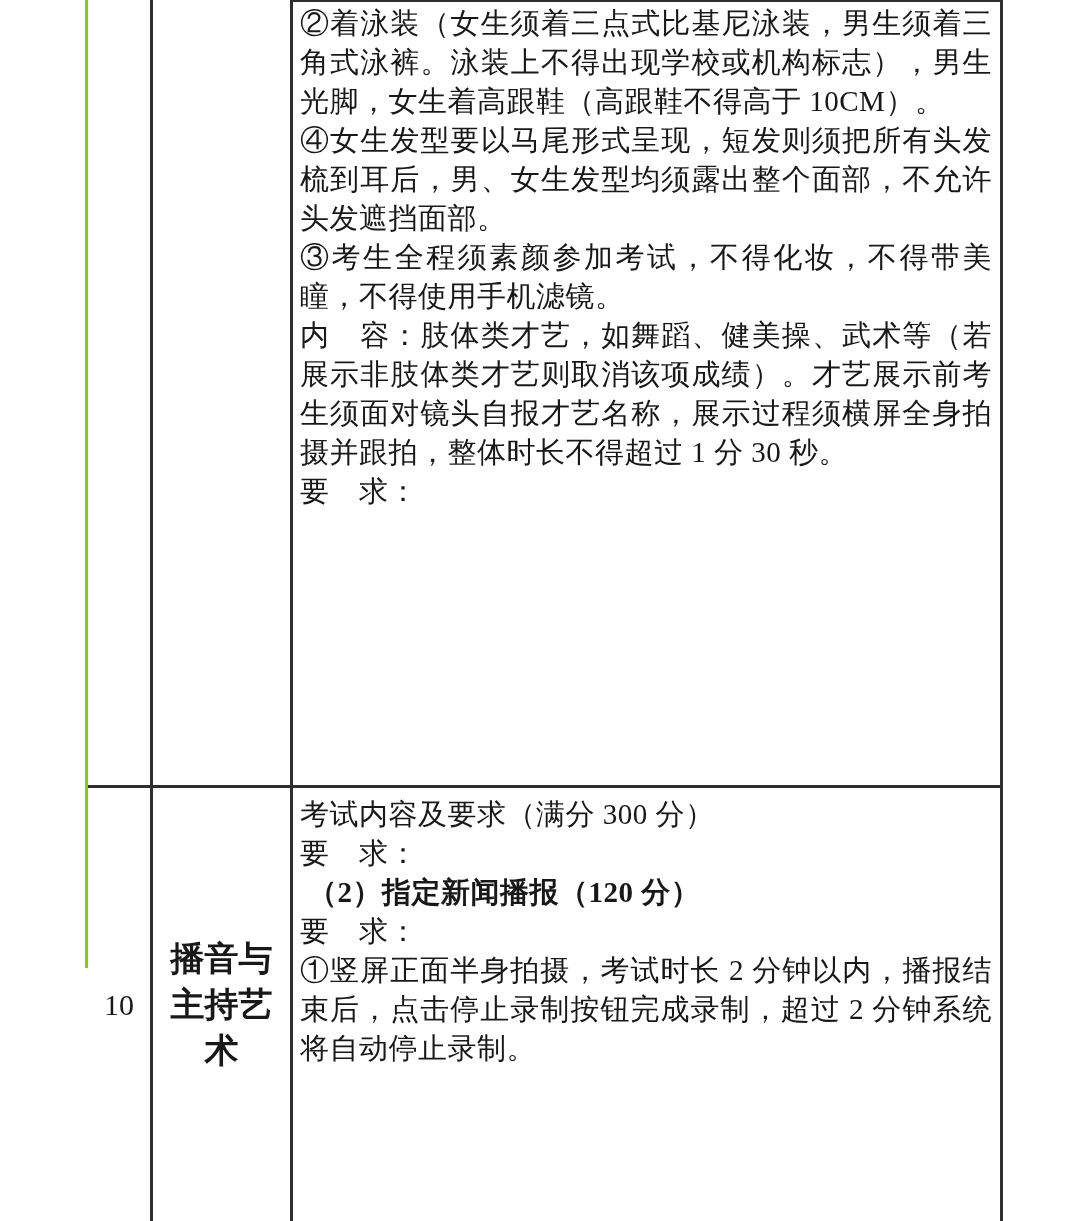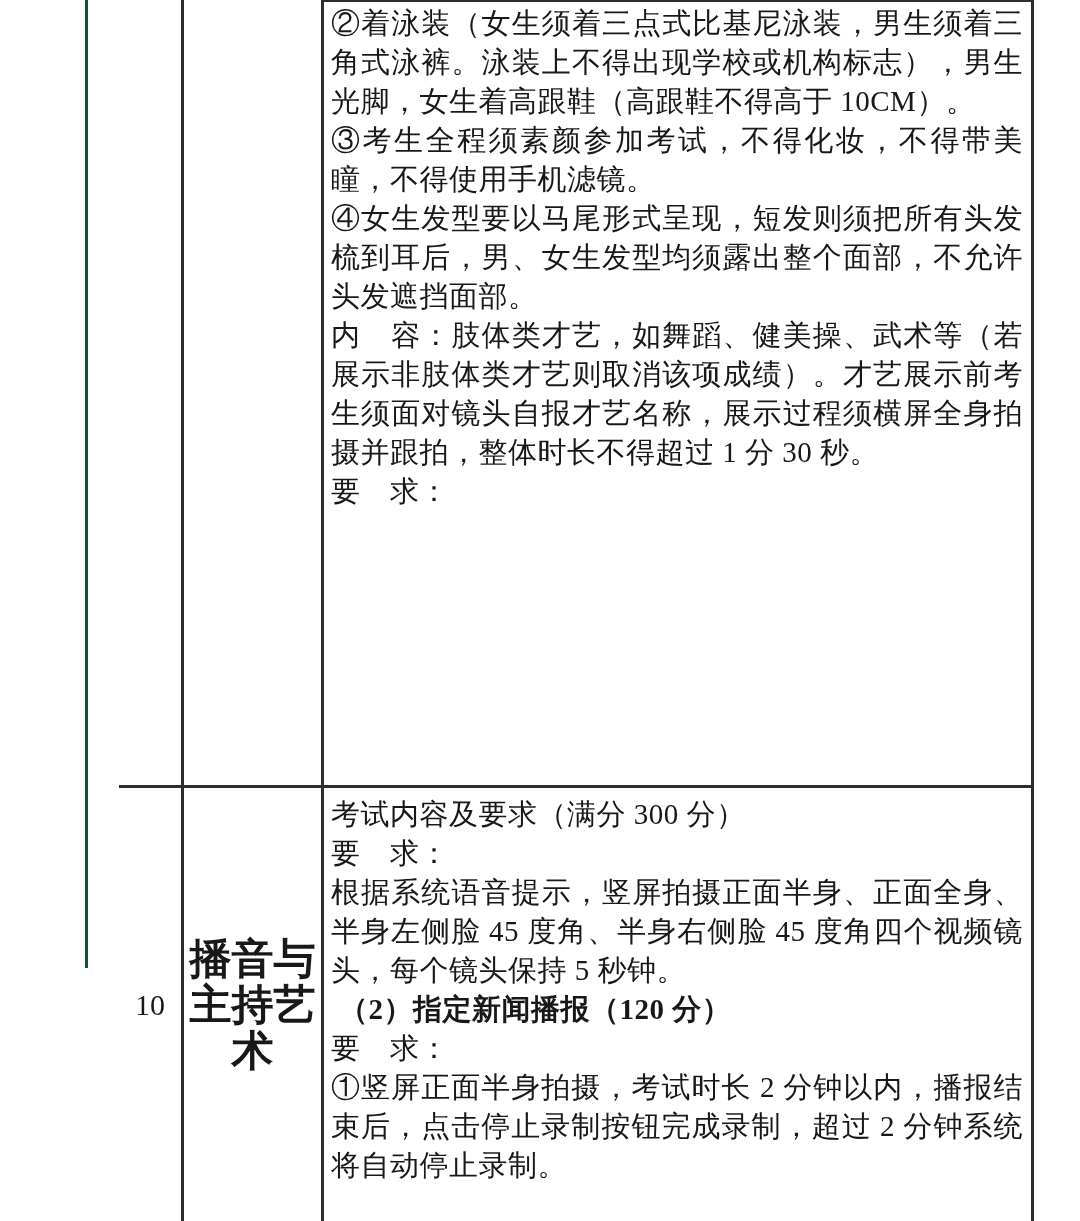--- a/index.html
+++ b/index.html
@@ -17,23 +17,22 @@
   }
   .doc-table {
     position: absolute;
     left: 85px;
     top: 0;
     width: 915px;
     height: 968px;
     display: grid;
     grid-template-columns: 65px 140px 710px;
     grid-template-rows: 788px 433px;
-    border-left: 3px solid #14532d;
+    border-left: 3px solid #84cc16;
     box-sizing: content-box;
-    padding-left: 31px;
   }
   .cell {
     box-sizing: border-box;
     border-right: 3px solid #2e2e2e;
     overflow: hidden;
   }
   .row1 .cell, .r1 {
     border-bottom: 3px solid #2e2e2e;
   }
   .r1 { box-sizing: border-box; border-right: 3px solid #2e2e2e; overflow: hidden; }
@@ -55,50 +54,49 @@
     display: flex;
     align-items: center;
     justify-content: center;
     text-align: center;
   }
   .num-cell {
     font-size: 30px;
   }
   .major-cell {
     font-weight: bold;
-    font-size: 42px;
+    font-size: 34px;
     line-height: 46px;
   }
   .major-inner {
     width: 126px;
   }
 </style>
 </head>
 <body>
 
 <div class="doc-table">
 
   <div class="r1"></div>
   <div class="r1"></div>
   <div class="r1 r1c3 content-cell">
       <div class="para b">②着泳装（女生须着三点式比基尼泳装，男生须着三角式泳裤。泳装上不得出现学校或机构标志），男生光脚，女生着高跟鞋（高跟鞋不得高于 10CM）。</div>
+      <div class="para b">④女生发型要以马尾形式呈现，短发则须把所有头发梳到耳后，男、女生发型均须露出整个面部，不允许头发遮挡面部。</div>
       <div class="para b">③考生全程须素颜参加考试，不得化妆，不得带美瞳，不得使用手机滤镜。</div>
-      <div class="para b">④女生发型要以马尾形式呈现，短发则须把所有头发梳到耳后，男、女生发型均须露出整个面部，不允许头发遮挡面部。</div>
       <div class="para b">内　容：肢体类才艺，如舞蹈、健美操、武术等（若展示非肢体类才艺则取消该项成绩）。才艺展示前考生须面对镜头自报才艺名称，展示过程须横屏全身拍摄并跟拍，整体时长不得超过 1 分 30 秒。</div>
       <div class="para b">要　求：</div>
     </div>
 
   <div class="cell center-cell num-cell">
     <span>10</span>
   </div>
   <div class="cell center-cell major-cell">
     <div class="major-inner">播音与主持艺术</div>
   </div>
   <div class="cell content-cell row2pad">
       <div class="para h">考试内容及要求（满分 300 分）</div>
       <div class="para b">要　求：</div>
-      <div class="para b">根据系统语音提示，竖屏拍摄正面半身、正面全身、半身左侧脸 45 度角、半身右侧脸 45 度角四个视频镜头，每个镜头保持 5 秒钟。</div>
       <div class="para hi">（2）指定新闻播报（120 分）</div>
       <div class="para b">要　求：</div>
       <div class="para b">①竖屏正面半身拍摄，考试时长 2 分钟以内，播报结束后，点击停止录制按钮完成录制，超过 2 分钟系统将自动停止录制。</div>
     </div>
 
 </div>
 
 </body></html>

